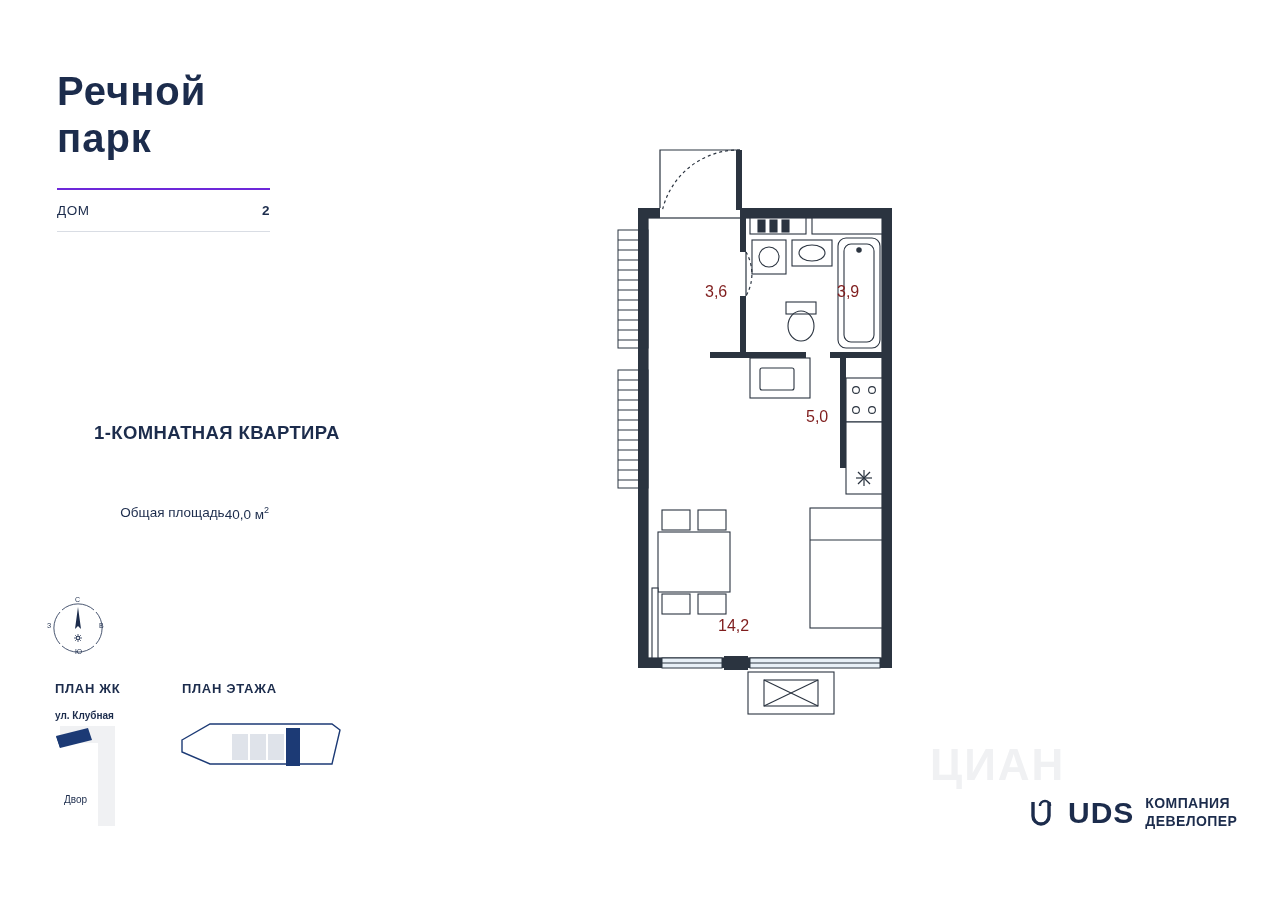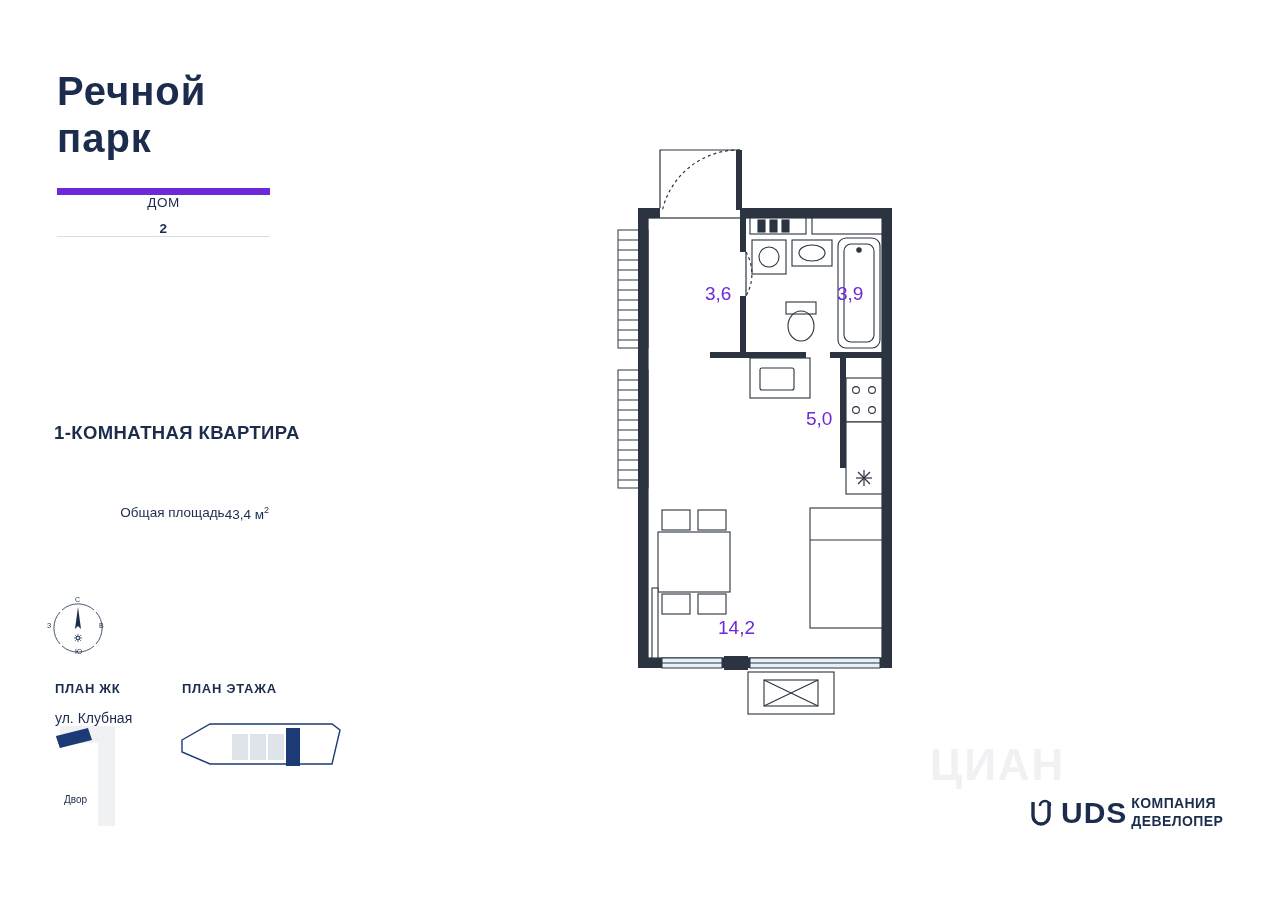--- a/index.html
+++ b/index.html
@@ -38,36 +38,36 @@
   .spec-row {
     display: flex;
     justify-content: space-between;
     align-items: center;
     height: 41px;
     border-bottom: 1px solid #d9dde4;
     font-size: 13.5px;
     letter-spacing: 0.6px;
     color: #1c2c4c;
   }
-  .spec-row:first-child { border-top: 7px solid #6d28d9; flex-direction: column; }
+  .spec-row:first-child { border-top: 2px solid #6d28d9; }
   .spec-key { font-weight: 400; }
   .spec-val { font-weight: 700; }
 
   .title-block {
     position: absolute;
     left: 54px;
     top: 420px;
     width: 330px;
     font-size: 18.5px;
     font-weight: 700;
     line-height: 1.42;
     letter-spacing: 0.4px;
     color: #1c2c4c;
   }
-  .title-block span { display: block; }
+  .title-block span { display: block; margin-left: 40px; }
 
   .area-row {
     position: absolute;
     left: 57px;
     top: 505px;
     width: 212px;
     display: flex;
     justify-content: flex-end;
     font-size: 13.5px;
     color: #1c2c4c;
@@ -100,64 +100,65 @@
     letter-spacing: 0.7px;
     color: #1c2c4c;
   }
   .mini-label.zhk { left: 55px; top: 681px; }
   .mini-label.floor { left: 182px; top: 681px; }
 
   .street-label {
     position: absolute;
     left: 55px;
     top: 710px;
-    font-size: 14px;
-    color: #1c2c4c;
+    font-size: 10px;
+    color: #1c2c4c;
+    font-weight: bold;
   }
   .yard-label {
     position: absolute;
     left: 64px;
     top: 794px;
     font-size: 10px;
     color: #1c2c4c;
   }
 
   .mini-zhk { position: absolute; left: 48px; top: 718px; }
   .mini-floor { position: absolute; left: 180px; top: 718px; }
 
   
   .plan {
     position: absolute;
     left: 600px;
     top: 120px;
   }
   .room-label {
     position: absolute;
-    font-size: 19px;
-    color: #6d28d9;
+    font-size: 16px;
+    color: #7f1d1d;
   }
 
   
   .watermark {
     position: absolute;
     left: 930px;
     top: 740px;
     font-size: 44px;
     font-weight: 700;
     color: #f0f1f3;
     letter-spacing: 2px;
     user-select: none;
   }
   .uds {
     position: absolute;
     left: 1029px;
     top: 795px;
     display: flex;
     align-items: center;
-    gap: 4px;
+    gap: 11px;
   }
   .uds-word {
     font-size: 30px;
     font-weight: 700;
     letter-spacing: 1px;
     color: #1c2c4c;
   }
   .uds-sub {
     font-size: 14px;
     font-weight: 700;
@@ -182,21 +183,21 @@
   </div>
 </div>
 
 <div class="title-block">
   <span>1-КОМНАТНАЯ КВАРТИРА</span>
 </div>
 
 <div class="area-row">
   <div>Общая площадь</div>
   <div class="area-val">
-    <span>43,4</span>
+    <span>40,0</span>
     <span>м</span><sup>2</sup>
   </div>
 </div>
 
 <div class="compass">
   <svg width="64" height="64" viewBox="0 0 64 64">
 
     <path d="M16 14 A24 24 0 0 1 48 14" fill="none" stroke="#1c2c4c" stroke-width="0.8"></path>
     <path d="M50 16 A24 24 0 0 1 50 48" fill="none" stroke="#1c2c4c" stroke-width="0.8"></path>
     <path d="M48 50 A24 24 0 0 1 16 50" fill="none" stroke="#1c2c4c" stroke-width="0.8"></path>

